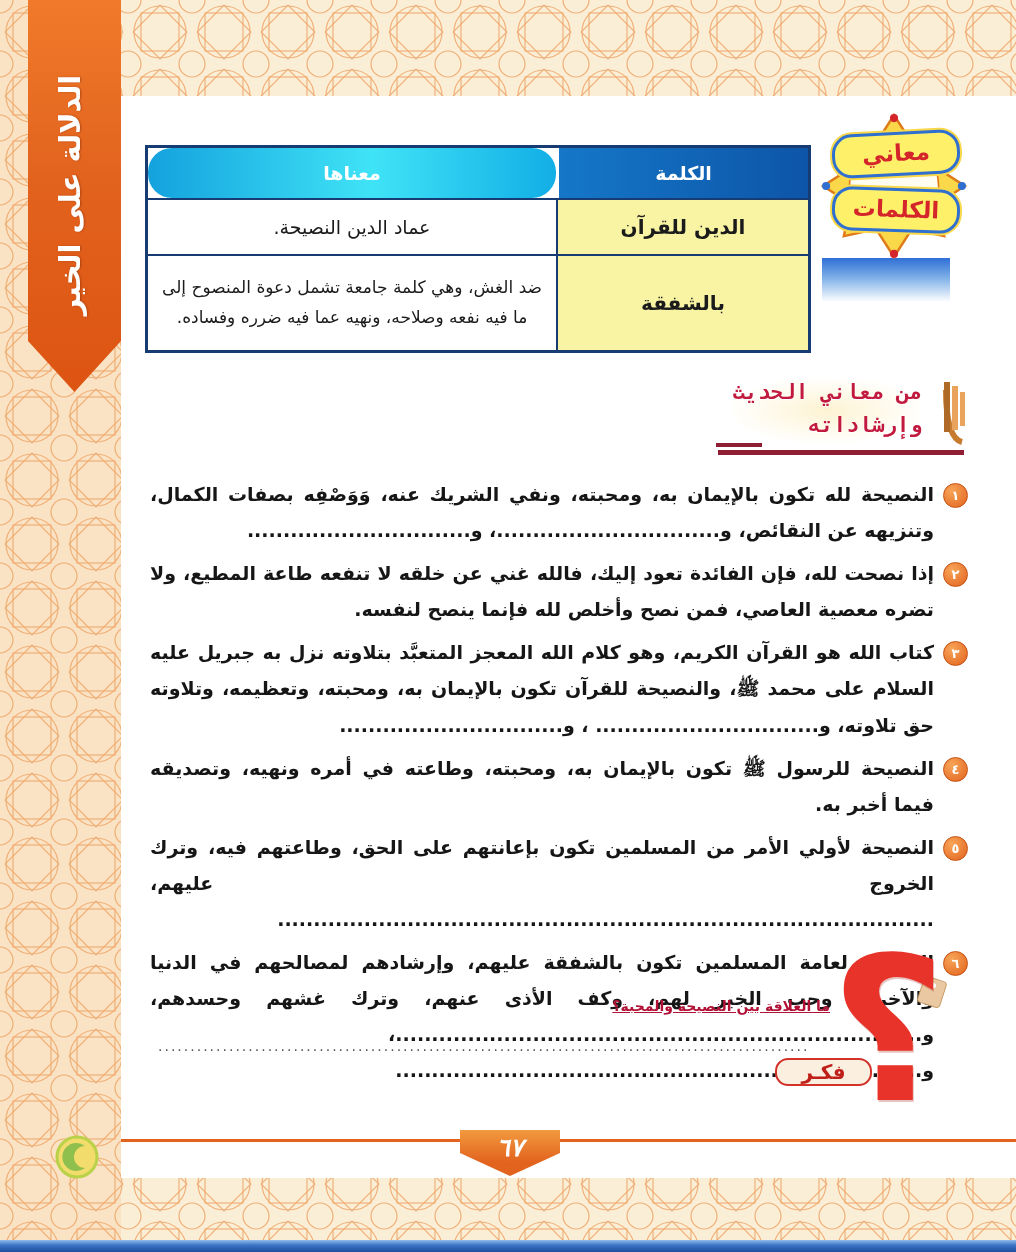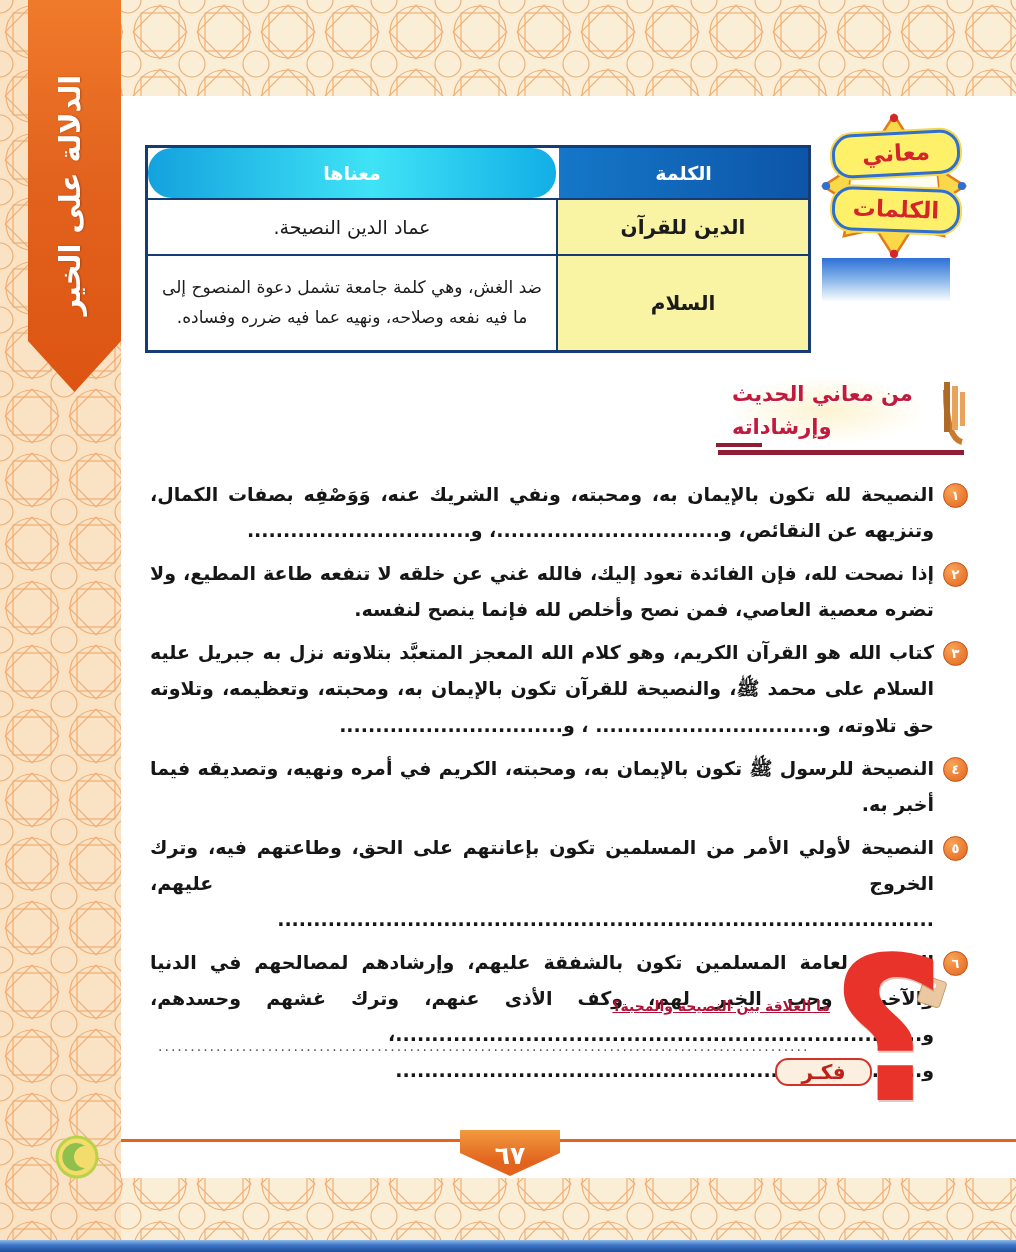--- a/index.html
+++ b/index.html
@@ -53,24 +53,25 @@
   .td { border-top:2px solid #173C73; display:flex; align-items:center; justify-content:center; padding:6px 14px; box-sizing:border-box; }
   .td-word { background:#F8F4A4; border-left:2px solid #173C73; font-weight:bold; font-size:20px; color:#1b1b1b; text-align:center; }
   .td-meaning { background:#ffffff; font-size:19px; color:#1b1b1b; }
   .td-meaning div { width:100%; }
   .tm-center { text-align:center; }
   .tm-just { text-align:justify; text-align-last:center; line-height:1.75; font-size:17px; }
 
   
   .section-head { position:absolute; left:698px; top:378px; width:270px; height:86px; z-index:2; direction:rtl; }
   .sh-text {
-    position:absolute; right:46px; top:0; width:190px; text-align:left;
+    position:absolute; right:46px; top:0; width:190px; text-align:right;
     color:#C21A3F; font-weight:bold; font-size:21px; line-height:1.55;
     background:radial-gradient(ellipse at center,#FDF3D2 0%, rgba(253,243,210,0) 75%);
     text-shadow:0 1px 0 #fff;
+    font-family:Liberation Mono, monospace;
   }
   .sh-ornament { position:absolute; right:0; top:2px; }
   .sh-rule { position:absolute; right:4px; top:72px; width:246px; height:5px; background:#8F1D33; }
   .sh-rule::before { content:""; position:absolute; left:-2px; top:-7px; width:46px; height:4px; background:#8F1D33; }
 
   
   .items { position:absolute; left:150px; top:476px; width:818px; z-index:2; direction:rtl; }
   .item { display:flex; gap:9px; margin-bottom:7px; }
   .num {
     flex:none; width:23px; height:23px; margin-top:7px; border-radius:50%;
@@ -97,21 +98,21 @@
   }
 
   
   .footer-rule { position:absolute; left:121px; top:1139px; width:895px; height:3px; background:#E2631E; z-index:2; }
   .pennant {
     position:absolute; left:460px; top:1130px; width:100px; height:46px; z-index:3;
     background:linear-gradient(180deg,#F29A3F 0%, #E2631E 70%);
     clip-path:polygon(0 0, 100% 0, 100% 50%, 50% 100%, 0 50%);
     color:#fff; font-weight:bold; font-size:25px; text-align:center;
   }
-  .pennant span { display:inline-block; padding-top:11px; }
+  .pennant span { display:inline-block; padding-top:3px;font-style:italic; }
   .logo { position:absolute; left:54px; top:1134px; z-index:3; }
   .blue-strip { position:absolute; left:0; top:1240px; width:1016px; height:12px; z-index:4;
     background:linear-gradient(180deg,#8FBCEC 0%, #3A72C4 45%, #1D4F9E 100%); }
 </style>
 </head>
 <body>
 
 <div class="page">
 
   <svg class="bg" width="1016" height="1252">
@@ -157,21 +158,21 @@
 
   <div class="vocab-table">
     <div class="th th-word">الكلمة</div>
     <div class="th th-meaning">معناها</div>
 
     <div class="td td-word">الدين للقرآن</div>
     <div class="td td-meaning">
       <div class="tm-center">عماد الدين النصيحة.</div>
     </div>
 
-    <div class="td td-word">السلام</div>
+    <div class="td td-word">بالشفقة</div>
     <div class="td td-meaning">
       <div class="tm-just">ضد الغش، وهي كلمة جامعة تشمل دعوة المنصوح إلى ما فيه نفعه وصلاحه، ونهيه عما فيه ضرره وفساده.</div>
     </div>
   </div>
 
   <div class="section-head">
     <svg class="sh-ornament" width="42" height="66" viewBox="0 0 42 66">
       <path d="M36 62 Q20 58 20 10" stroke="#C77B2E" stroke-width="6" fill="none"></path>
       <rect x="26" y="6" width="6" height="44" fill="#E9A35C"></rect>
       <rect x="34" y="12" width="5" height="34" fill="#E9A35C"></rect>
@@ -192,21 +193,21 @@
     <div class="item">
       <div class="num">٢</div>
       <div class="txt">إذا نصحت لله، فإن الفائدة تعود إليك، فالله غني عن خلقه لا تنفعه طاعة المطيع، ولا تضره معصية العاصي، فمن نصح وأخلص لله فإنما ينصح لنفسه.</div>
     </div>
     <div class="item">
       <div class="num">٣</div>
       <div class="txt">كتاب الله هو القرآن الكريم، وهو كلام الله المعجز المتعبَّد بتلاوته نزل به جبريل عليه السلام على محمد ﷺ، والنصيحة للقرآن تكون بالإيمان به، ومحبته، وتعظيمه، وتلاوته حق تلاوته، و............................... ، و...............................</div>
     </div>
     <div class="item">
       <div class="num">٤</div>
-      <div class="txt">النصيحة للرسول ﷺ تكون بالإيمان به، ومحبته، الكريم في أمره ونهيه، وتصديقه فيما أخبر به.</div>
+      <div class="txt">النصيحة للرسول ﷺ تكون بالإيمان به، ومحبته، وطاعته في أمره ونهيه، وتصديقه فيما أخبر به.</div>
     </div>
     <div class="item">
       <div class="num">٥</div>
       <div class="txt">النصيحة لأولي الأمر من المسلمين تكون بإعانتهم على الحق، وطاعتهم فيه، وترك الخروج عليهم، ...........................................................................................</div>
     </div>
     <div class="item">
       <div class="num">٦</div>
       <div class="txt">النصيحة لعامة المسلمين تكون بالشفقة عليهم، وإرشادهم لمصالحهم في الدنيا والآخرة، وحب الخير لهم، وكف الأذى عنهم، وترك غشهم وحسدهم، و.........................................................................، و.........................................................................</div>
     </div>
   </div>

